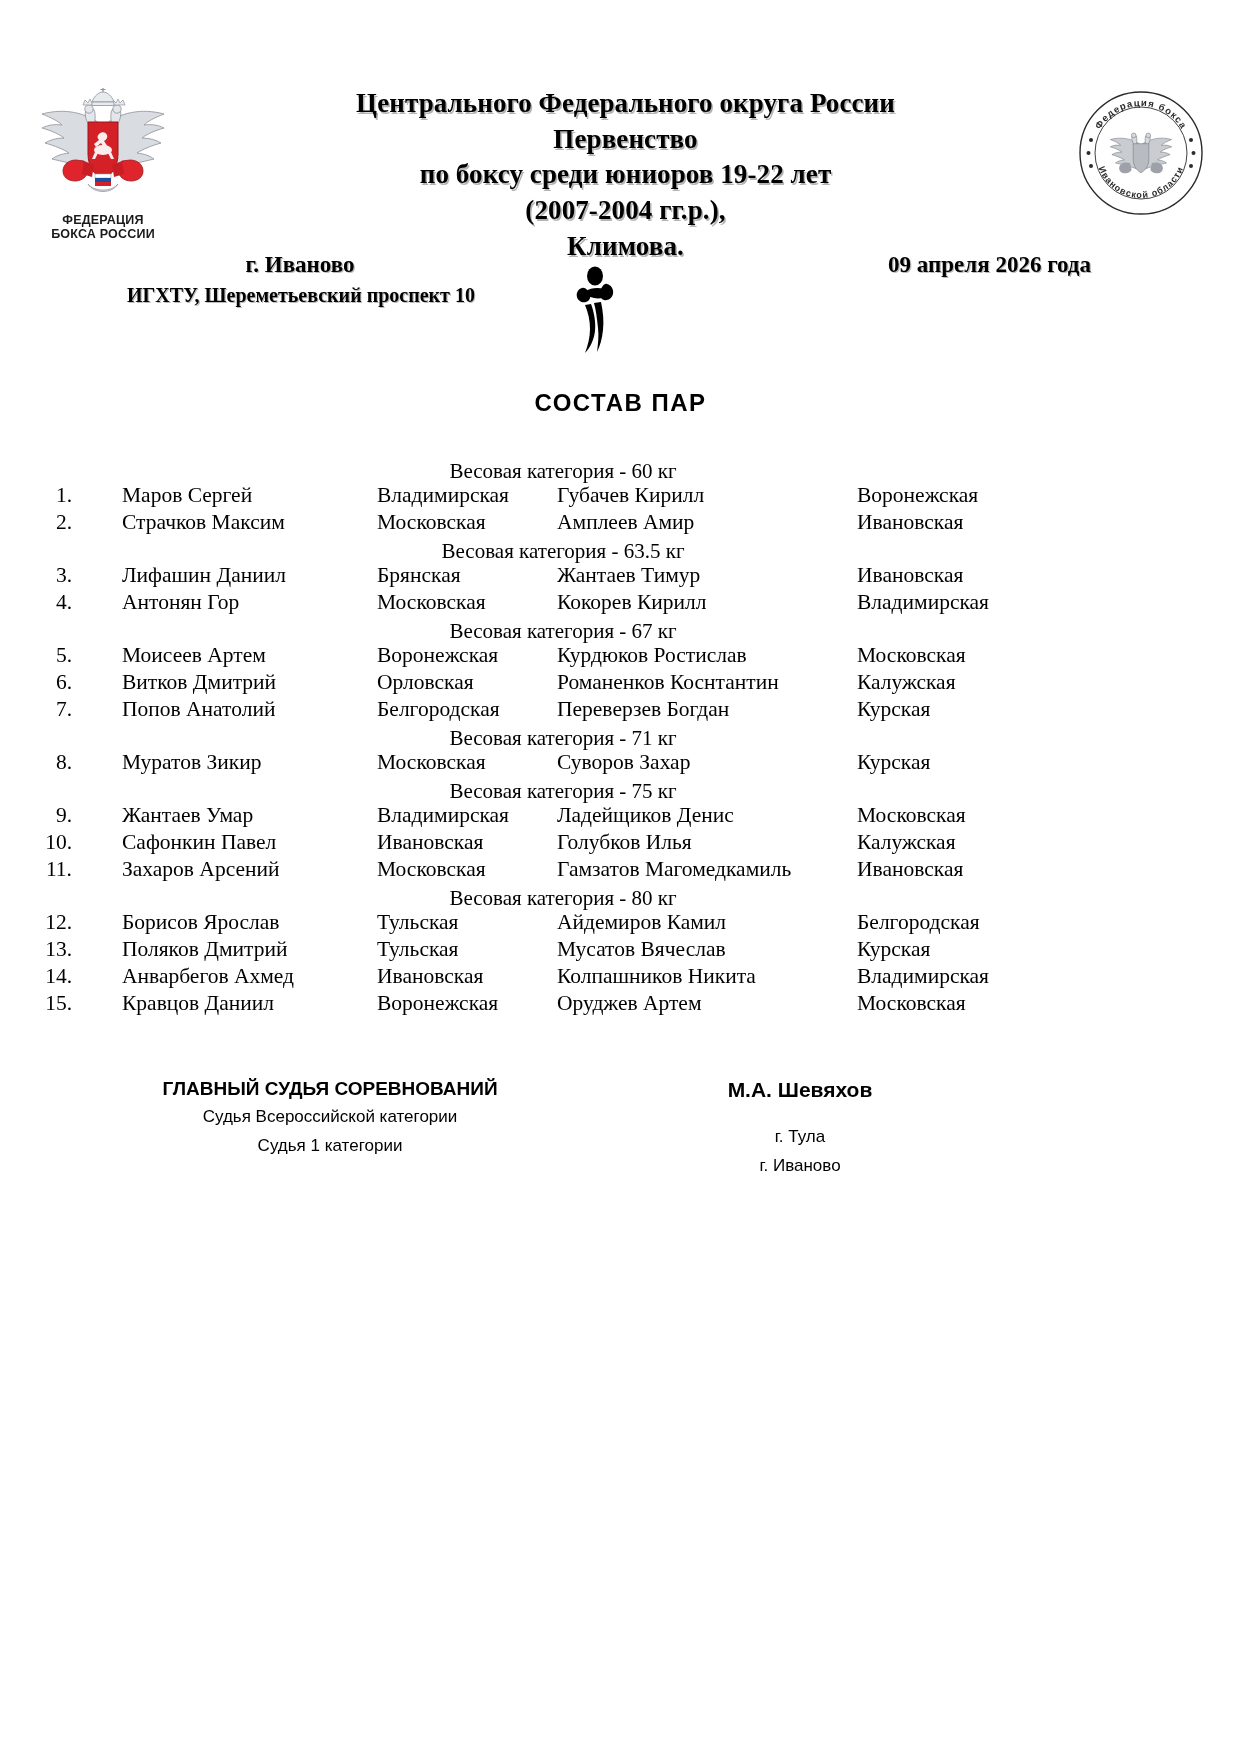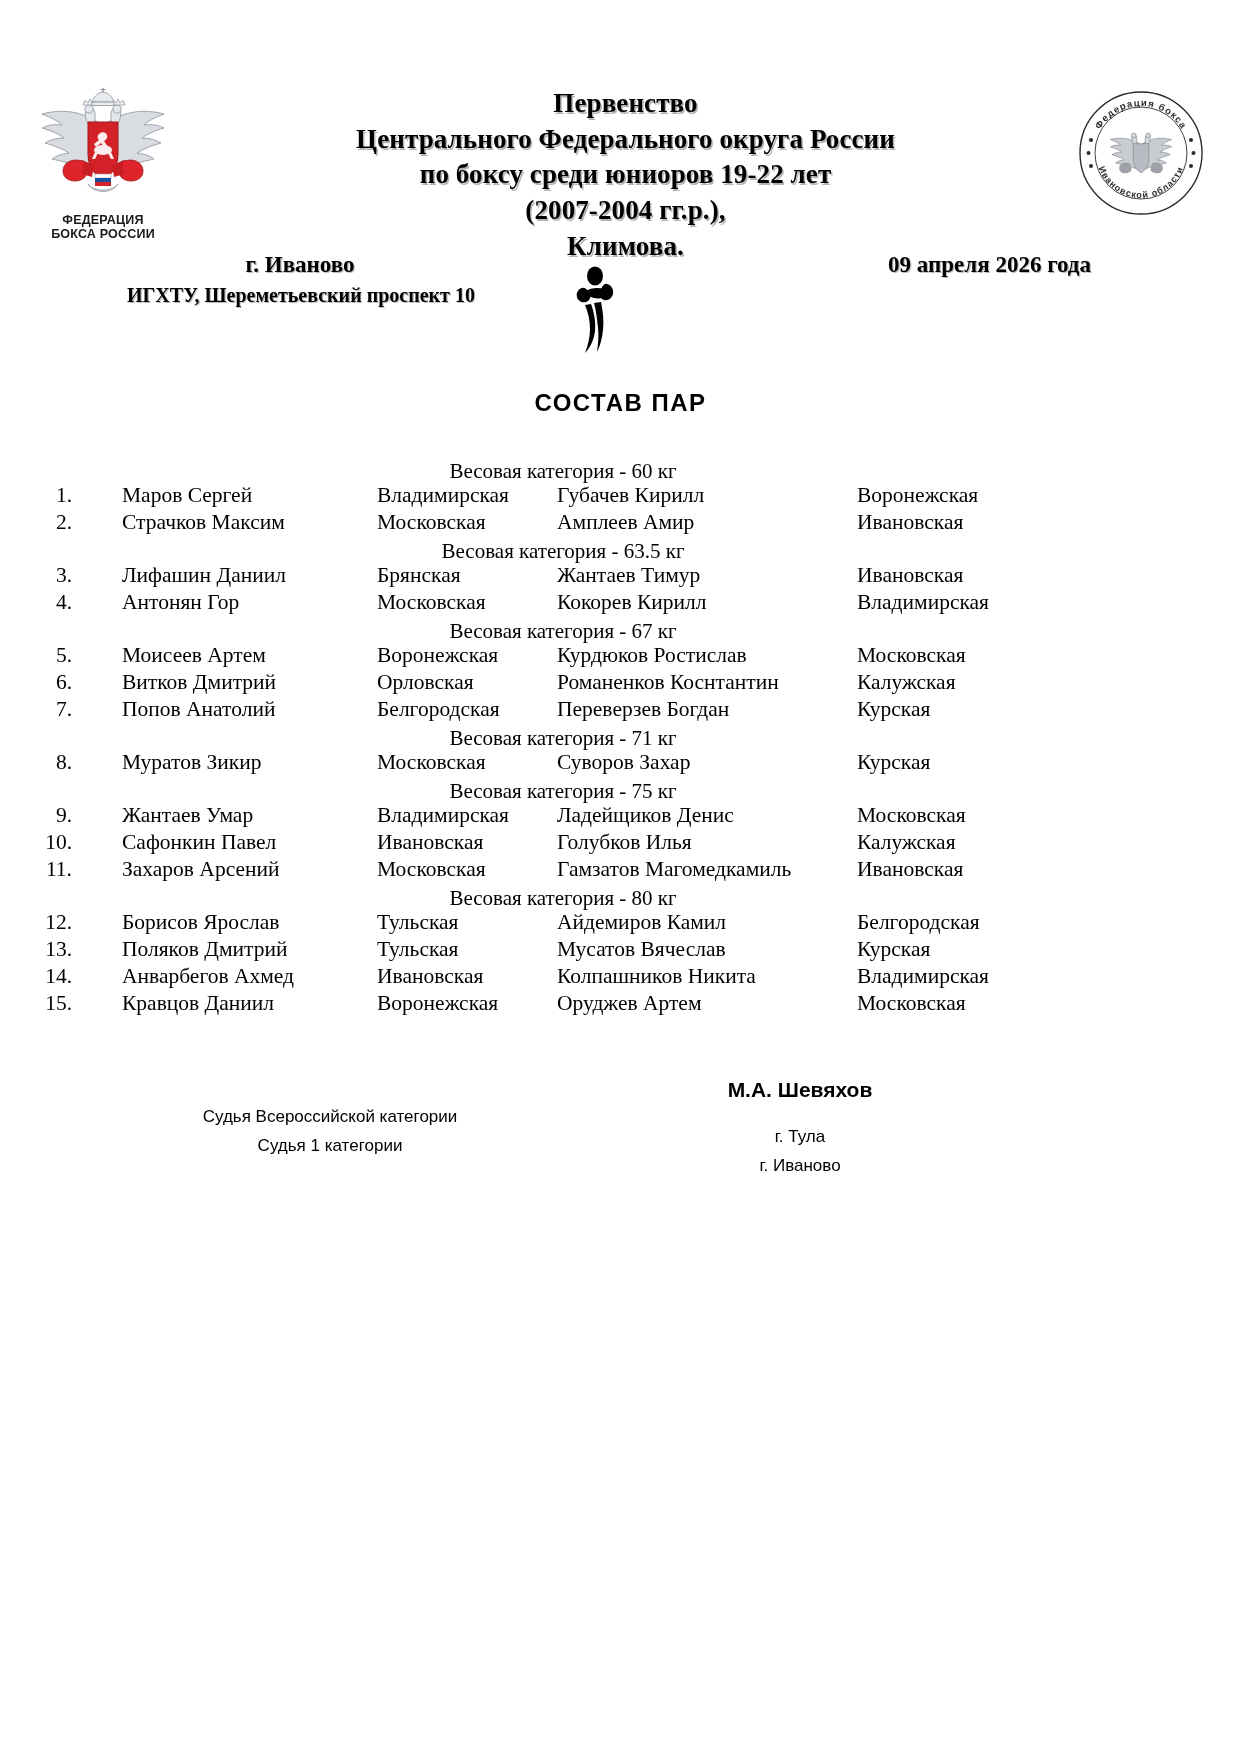--- a/index.html
+++ b/index.html
@@ -323,22 +323,22 @@
           <path d="M60 36 L90 36 L90 66 C90 80 82 88 75 92 C68 88 60 80 60 66 Z" fill="#b8bcc2" stroke="#6f7479" stroke-width="1"></path>
           <g fill="#9ea2a8">
             <path d="M46 72 c-8 0-13 5-13 11 c0 6 5 10 12 10 c6 0 10-3 12-7 l-3-13 z"></path>
             <path d="M104 72 c8 0 13 5 13 11 c0 6-5 10-12 10 c-6 0-10-3-12-7 l3-13 z"></path>
           </g>
         </g>
       </svg>
     </div>
 
     <div class="title-block">
+      <div class="title-line">Центрального Федерального округа России</div>
       <div class="title-line">Первенство</div>
-      <div class="title-line">Центрального Федерального округа России</div>
       <div class="title-line">по боксу среди юниоров 19-22 лет</div>
       <div class="title-line">(2007-2004 гг.р.),</div>
       <div class="title-line">Климова.</div>
     </div>
   </div>
 
   <div class="venue-row">
     <div class="venue-city">г. Иваново</div>
     <div class="venue-addr">ИГХТУ, Шереметьевский проспект 10</div>
     <div class="venue-date">09 апреля 2026 года</div>
@@ -473,20 +473,21 @@
         <div class="col-num">15.</div>
         <div class="col-red-name">Кравцов Даниил</div>
         <div class="col-red-region">Воронежская</div>
         <div class="col-blue-name">Оруджев Артем</div>
         <div class="col-blue-region">Московская</div>
       </div>
     </div>
 
   <div class="signatures" id="signatures-container">
       <div class="sig-row">
+        <div class="sig-title">ГЛАВНЫЙ СУДЬЯ СОРЕВНОВАНИЙ</div>
         <div class="sig-name">М.А. Шевяхов</div>
       </div>
       <div class="sig-row">
         <div class="sig-sub">Судья Всероссийской  категории</div>
         <div class="sig-city">г. Тула</div>
       </div>
       <div class="sig-row">
         <div class="sig-sub">Судья 1 категории</div>
         <div class="sig-city">г. Иваново</div>
       </div>

